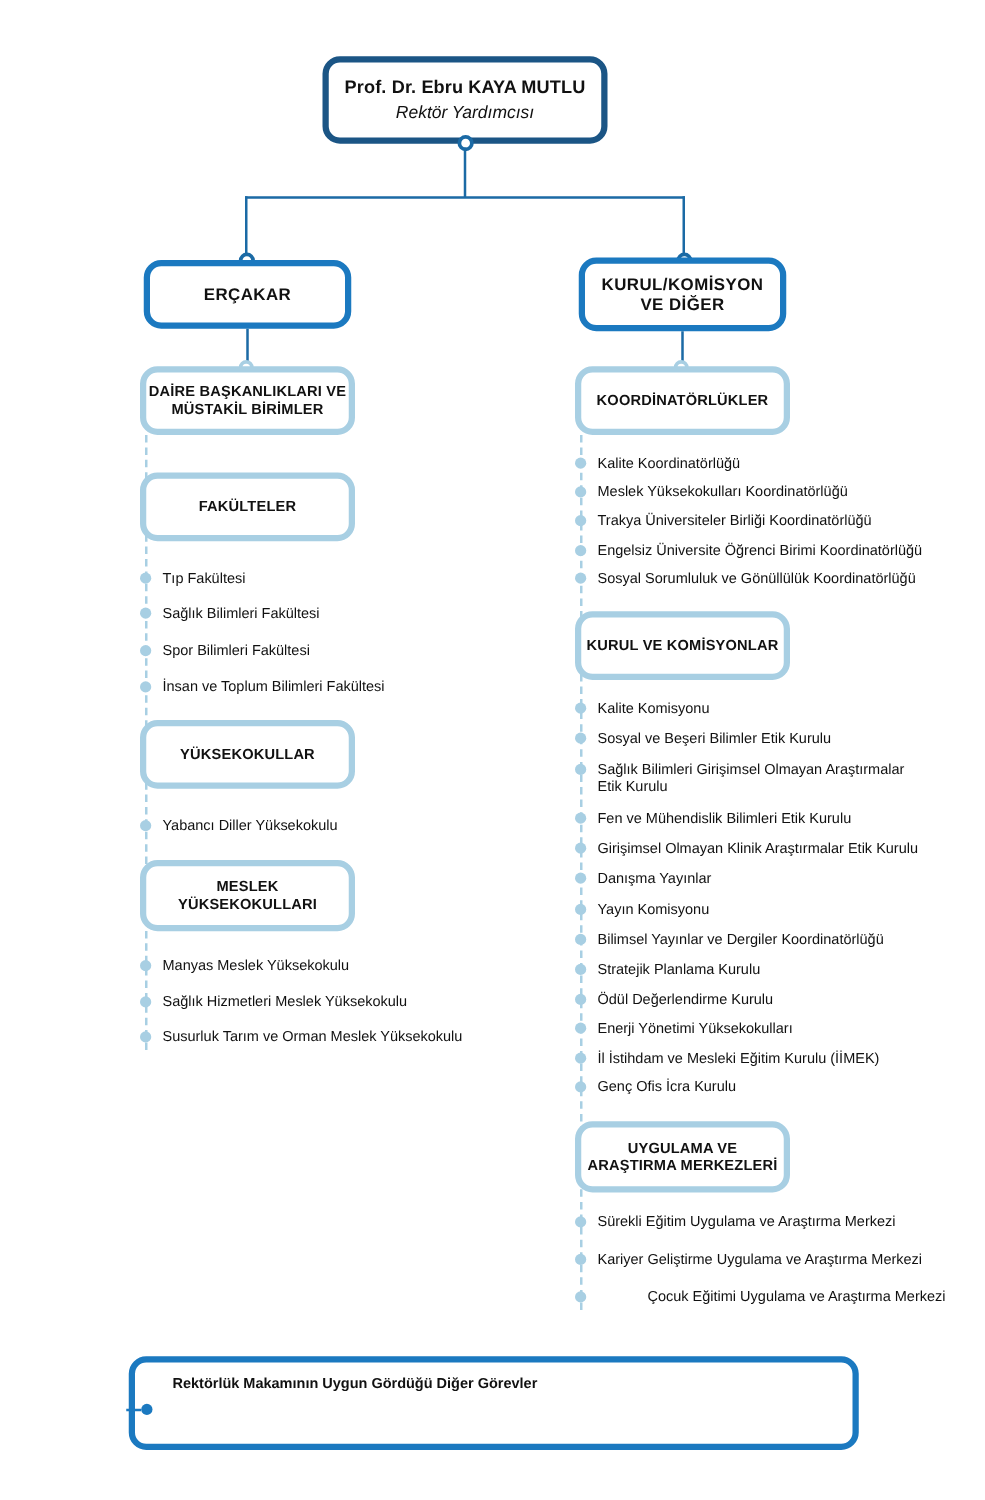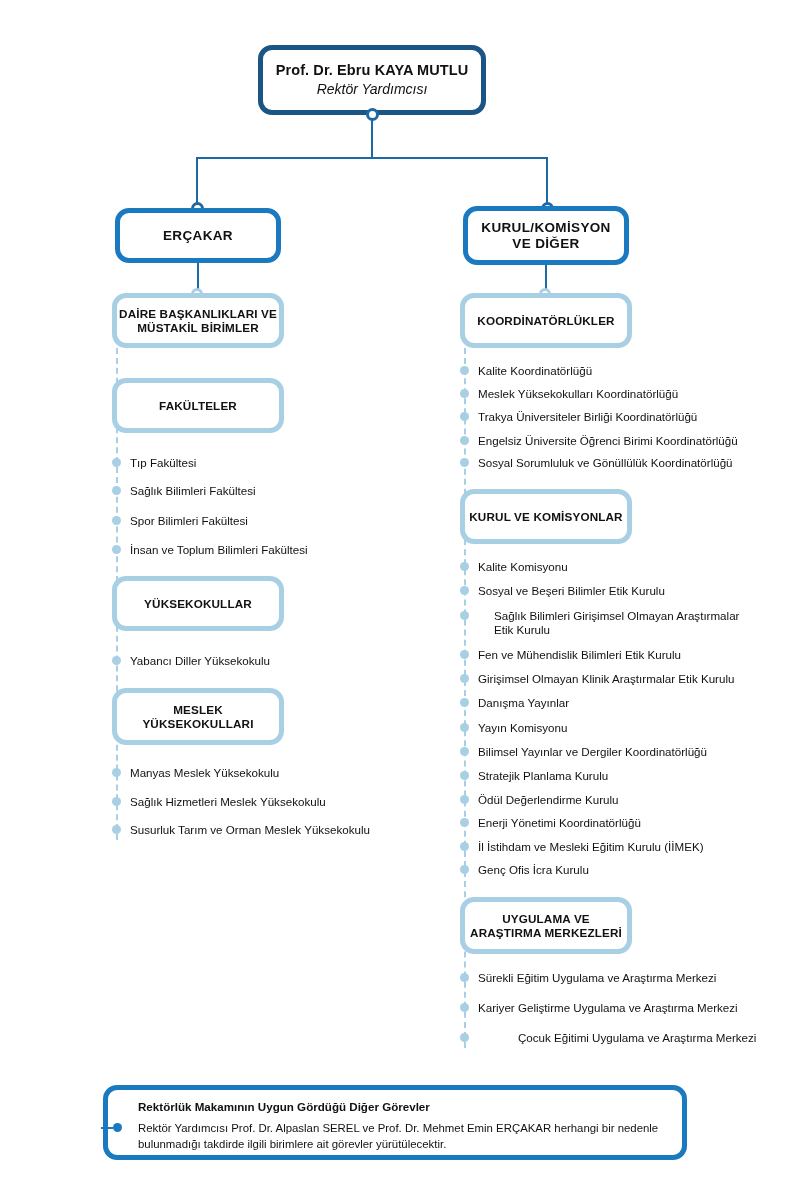--- a/index.html
+++ b/index.html
@@ -117,21 +117,21 @@
   
   .leaf {
     position: absolute;
     display: flex;
     align-items: flex-start;
     font-size: 11.6px;
     color: #111111;
     line-height: 1.25;
     white-space: nowrap;
   }
-  .leaf.wrap { white-space: normal; gap: 16px; }
+  .leaf.wrap { white-space: normal; }
   .leaf-bullet {
     width: 9px;
     height: 9px;
     border-radius: 50%;
     background: #a8cfe3;
     flex: 0 0 auto;
     margin-right: 9px;
     margin-top: 2px;
   }
   .leaf-label { display: block; }
@@ -300,21 +300,21 @@
 <div class="leaf" style="left:460px; top:769px;">
   <span class="leaf-bullet"></span>
   <span class="leaf-label">Stratejik Planlama Kurulu</span>
 </div>
 <div class="leaf" style="left:460px; top:793px;">
   <span class="leaf-bullet"></span>
   <span class="leaf-label">Ödül Değerlendirme Kurulu</span>
 </div>
 <div class="leaf" style="left:460px; top:816px;">
   <span class="leaf-bullet"></span>
-  <span class="leaf-label">Enerji Yönetimi Koordinatörlüğü</span>
+  <span class="leaf-label">Enerji Yönetimi Yüksekokulları</span>
 </div>
 <div class="leaf" style="left:460px; top:840px;">
   <span class="leaf-bullet"></span>
   <span class="leaf-label">İl İstihdam ve Mesleki Eğitim Kurulu (İİMEK)</span>
 </div>
 <div class="leaf" style="left:460px; top:863px;">
   <span class="leaf-bullet"></span>
   <span class="leaf-label">Genç Ofis İcra Kurulu</span>
 </div>
 
@@ -331,16 +331,15 @@
   <span class="leaf-bullet"></span>
   <span class="leaf-label">Kariyer Geliştirme Uygulama ve Araştırma Merkezi</span>
 </div>
 <div class="leaf" style="left:460px; top:1031px;gap:40px;">
   <span class="leaf-bullet"></span>
   <span class="leaf-label">Çocuk Eğitimi Uygulama ve Araştırma Merkezi</span>
 </div>
 
 <div class="node node-footer" style="left:103px; top:1085px; width:584px; height:75px;">
   <div class="footer-title">Rektörlük Makamının Uygun Gördüğü Diğer Görevler</div>
-  <div class="footer-text">Rektör Yardımcısı Prof. Dr. Alpaslan SEREL ve Prof. Dr. Mehmet Emin ERÇAKAR herhangi bir nedenle bulunmadığı takdirde ilgili birimlere ait görevler yürütülecektir.</div>
 </div>
 <div class="footer-stub" style="left:101px; top:1127px; width:12px; height:2px;"></div>
 <div class="footer-bullet" style="left:113px; top:1123px;"></div>
 
 </body></html>

